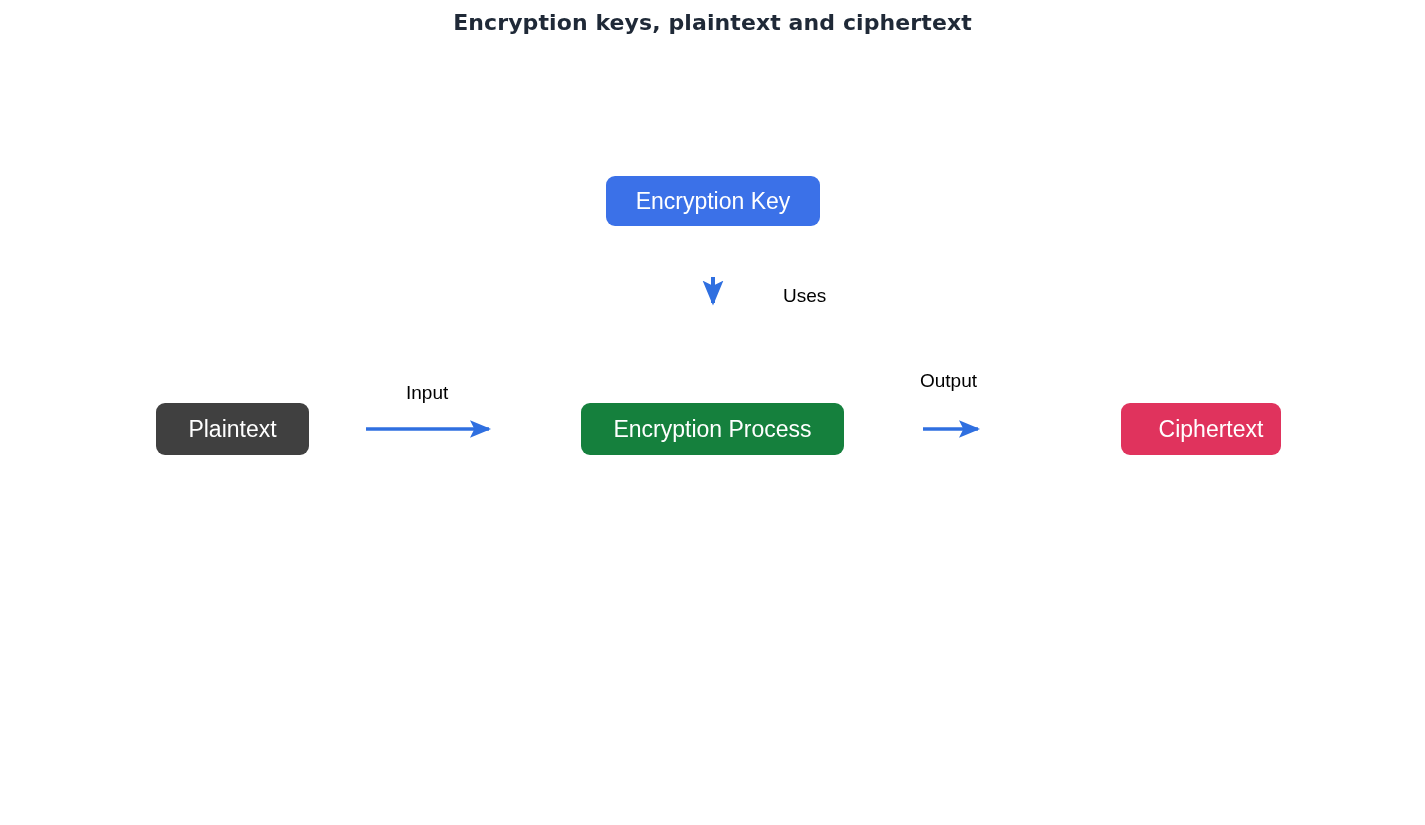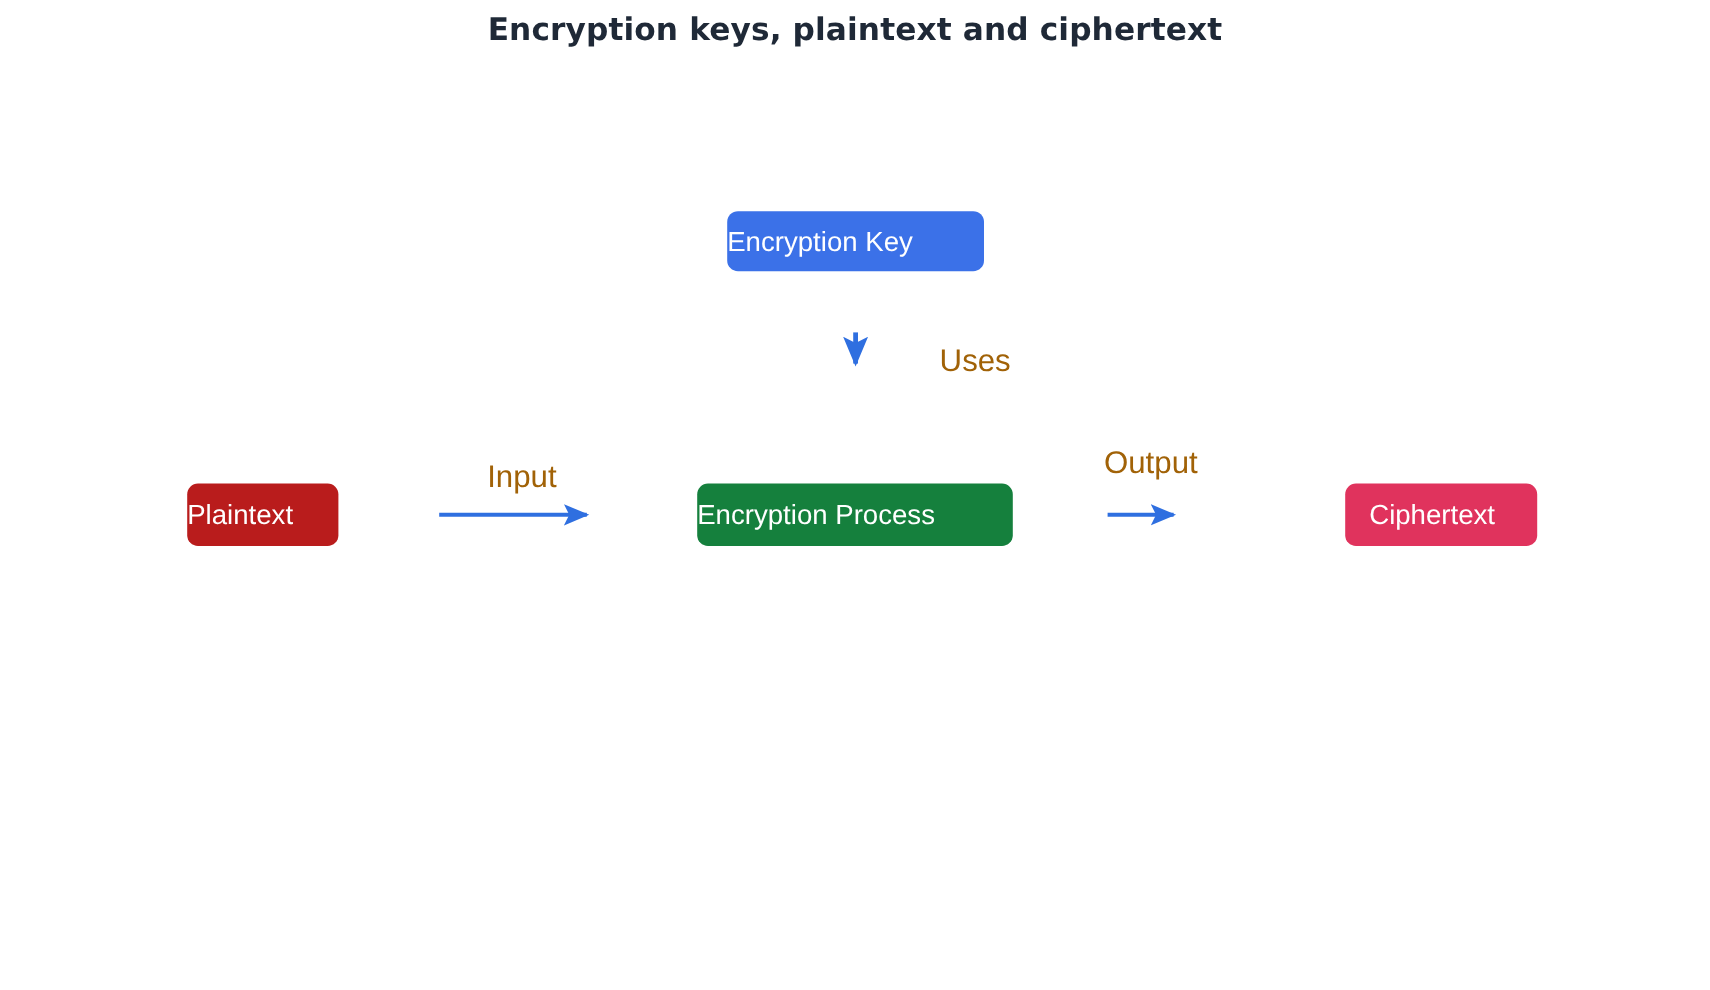--- a/index.html
+++ b/index.html
@@ -21,33 +21,33 @@
   }
 
   
   .diagram-title {
     position: absolute;
     left: 0;
     top: 10px;
     width: 1425px;
     text-align: center;
     font-family: "DejaVu Sans", sans-serif;
-    font-size: 26px;
+    font-size: 22px;
     font-weight: 700;
     color: #1f2937;
     letter-spacing: 0.1px;
   }
 
   
   .node {
     position: absolute;
     box-sizing: border-box;
     display: flex;
     align-items: center;
-    justify-content: flex-start;
+    justify-content: center;
     border-radius: 9px;
     color: #ffffff;
     font-family: "Liberation Sans", sans-serif;
     font-size: 23px;
     font-weight: 400;
     line-height: 1;
     white-space: nowrap;
     user-select: none;
   }
 
@@ -55,23 +55,23 @@
     left: 606px;
     top: 176px;
     width: 214px;
     height: 50px;
     background: #3b71e8;
   }
 
   .node-plaintext {
     left: 156px;
     top: 403px;
-    width: 126px;
+    width: 153px;
     height: 52px;
-    background: #b91c1c;
+    background: #404040;
   }
 
   .node-process {
     left: 581px;
     top: 403px;
     width: 263px;
     height: 52px;
     background: #15803d;
   }
 
@@ -81,22 +81,22 @@
     width: 160px;
     height: 52px;
     background: #e0335d;
     padding-left: 20px;
   }
 
   
   .edge-label {
     position: absolute;
     font-family: "Liberation Sans", sans-serif;
-    font-size: 26px;
-    color: #a16207;
+    font-size: 19px;
+    color: #000000;
     white-space: nowrap;
     user-select: none;
   }
 
   .label-uses {
     left: 783px;
     top: 285px;
   }
 
   .label-input {

